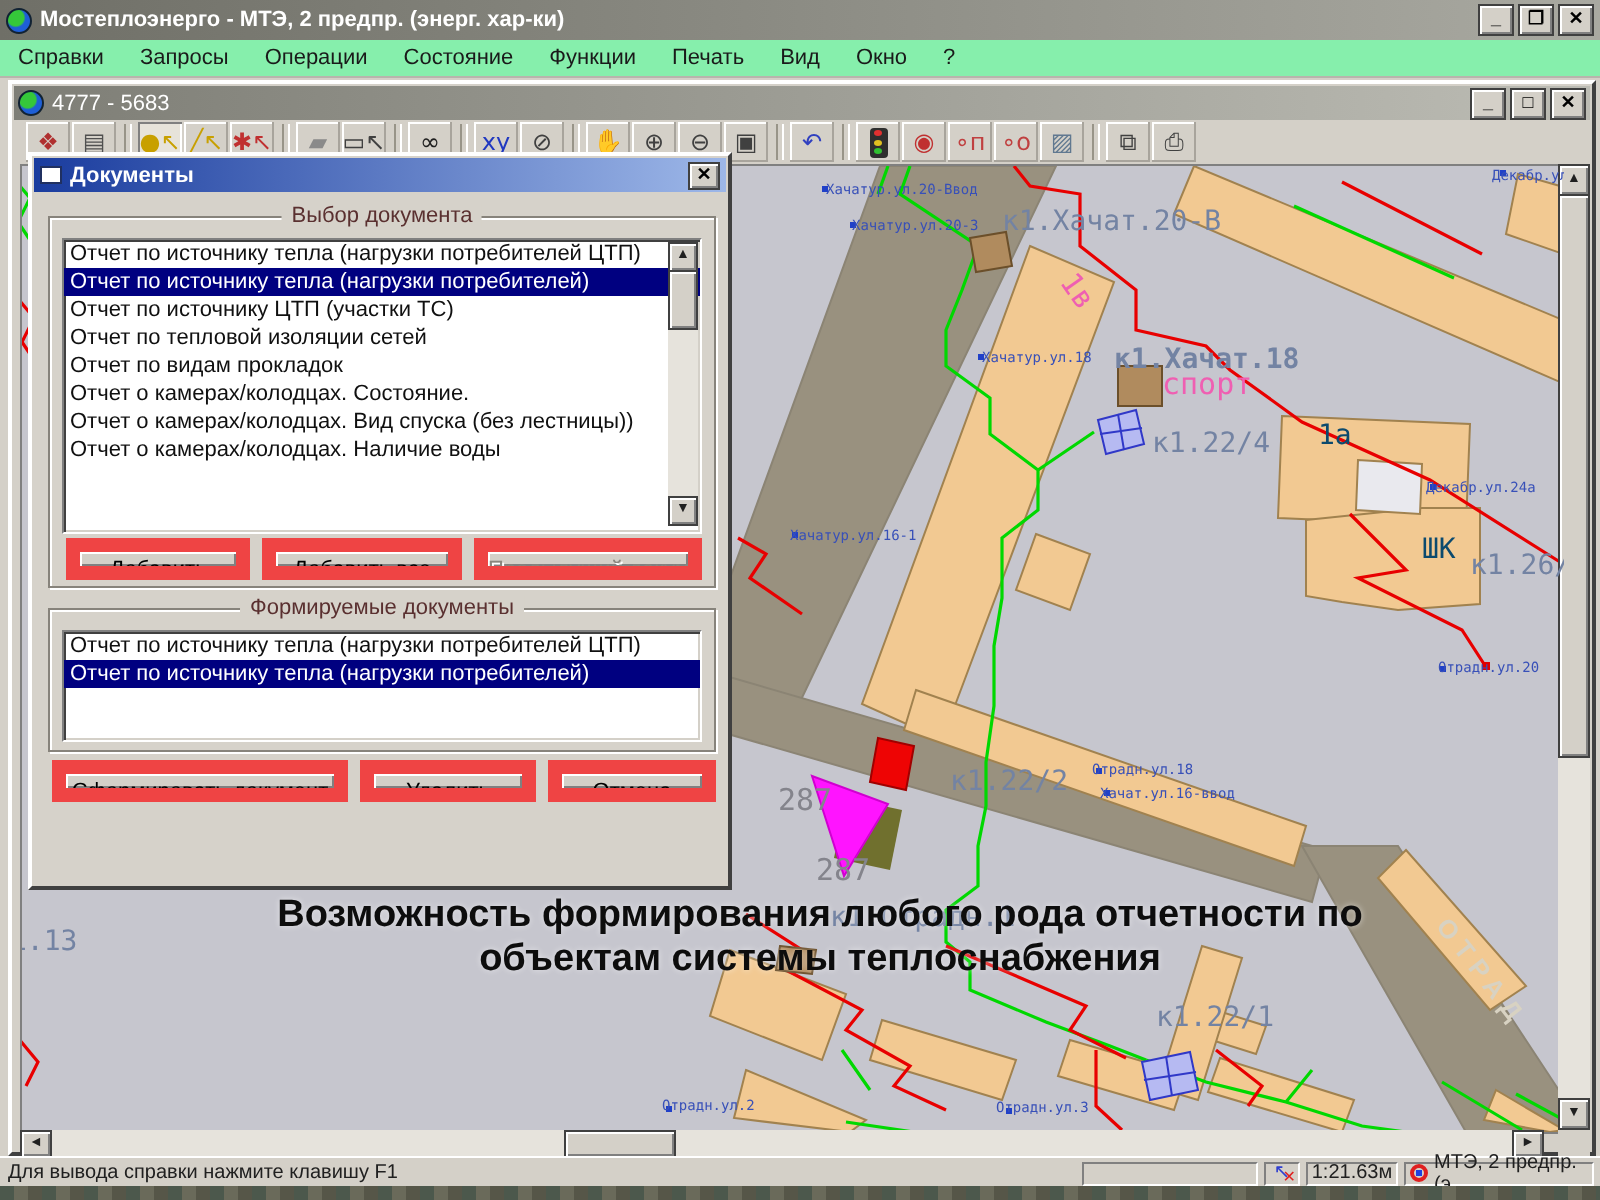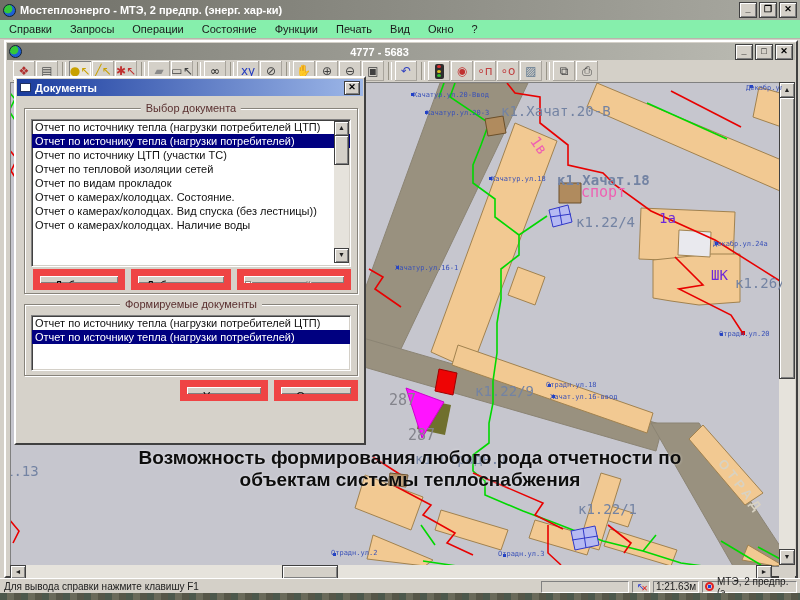--- a/index.html
+++ b/index.html
@@ -16,42 +16,42 @@
     box-shadow:inset 1px 1px 0 #fff,inset -1px -1px 0 #808080;font-size:9px;line-height:12px;
     text-align:center;font-weight:bold;color:#000;flex:0 0 16px;}
   .menubar{position:absolute;left:0;top:20px;width:800px;height:18px;background:#86efac;
     display:flex;align-items:center;border-bottom:1px solid #b8b4ac;}
   .menu-item{padding:2px 9px;color:#1a1a1a;}
   
   .child{position:absolute;left:4px;top:40px;width:794px;height:538px;background:#d4d0c8;
     border:2px solid;border-color:#fff #404040 #404040 #fff;box-sizing:border-box;}
   .child-titlebar{position:absolute;left:1px;top:1px;right:1px;height:17px;
     background:linear-gradient(90deg,#7e7e76,#bcbcb4);display:flex;align-items:center;padding:0 2px;}
-  .child-titlebar .title{color:#fff;font-weight:bold;font-size:11px;margin-left:4px;flex:1;text-align:center;}
+  .child-titlebar .title{color:#fff;font-weight:normal;font-size:11px;margin-left:4px;flex:1;}
   .toolbar{position:absolute;left:1px;top:18px;right:1px;height:22px;display:flex;align-items:center;
     padding-left:6px;background:#d4d0c8;}
   .tb-btn{width:22px;height:20px;display:flex;align-items:center;justify-content:center;
     box-shadow:inset -1px -1px 0 #a8a49c,inset 1px 1px 0 #fff;margin-right:1px;background:#d4d0c8;}
   .tb-btn .glyph{font-size:12px;line-height:1;font-family:"DejaVu Sans",sans-serif;}
   .tb-btn.pressed{background:#e7e3da;box-shadow:inset 1px 1px 0 #808080,inset -1px -1px 0 #fff;}
   .tb-sep{width:2px;height:18px;margin:0 3px;border-left:1px solid #989488;border-right:1px solid #fff;}
   .tl{width:9px;height:15px;background:#2e2e2e;border-radius:2px;display:flex;flex-direction:column;
     align-items:center;justify-content:space-evenly;}
   .tl i{width:4px;height:3px;border-radius:50%;}
   .tl .r{background:#e03030}.tl .y{background:#e0c020}.tl .g{background:#30c030}
   
   .map{position:absolute;left:4px;top:40px;width:771px;height:483px;background:#c6c6ce;overflow:hidden;
     border:1px solid #808080;box-sizing:content-box;}
   .map svg{position:absolute;left:0;top:0;}
   .ml{position:absolute;font-family:"DejaVu Sans Mono",monospace;white-space:nowrap;transform-origin:0 0;z-index:5;}
   .ml.big{font-size:14px;color:#7383a3;}
   .ml.gray{font-size:15px;color:#84848c;}
   .ml.sm{font-size:7px;color:#3850b8;}
   .ml.pink{font-size:15px;color:#ef5fb2;}
-  .ml.red-big{font-size:14px;color:#6d28d9;}
+  .ml.red-big{font-size:14px;color:#0c4a6e;}
   .ml.road{font-size:13px;font-family:"Liberation Sans",sans-serif;font-weight:bold;color:#d8d2c2;letter-spacing:4px;}
   
   .vscroll{position:absolute;right:1px;top:40px;width:16px;height:483px;background:#e6e3dc;}
   .hscroll{position:absolute;left:4px;top:523px;width:762px;height:14px;background:#e6e3dc;}
   .sbtn{position:absolute;background:#d4d0c8;border:1px solid #404040;
     box-shadow:inset 1px 1px 0 #fff,inset -1px -1px 0 #808080;font-size:7px;text-align:center;color:#202020;}
   .thumb{position:absolute;background:#d4d0c8;border:1px solid #404040;
     box-shadow:inset 1px 1px 0 #fff,inset -1px -1px 0 #808080;}
   .corner{position:absolute;right:1px;top:523px;width:16px;height:14px;background:#d4d0c8;}
   
@@ -309,21 +309,21 @@
         <span class="ml pink" style="left: 570px; top: 100px;">спорт</span>
         <span class="ml big" style="left: 565px; top: 131px;">к1.22/4</span>
         <span class="ml red-big" style="left: 648px; top: 127px;">1а</span>
         <span class="ml pink" style="left: 530px; top: 50px; transform: rotate(55deg);">1в</span>
         <span class="ml sm" style="left: 702px; top: 157px;">Декабр.ул.24а</span>
         <span class="ml sm" style="left: 735px; top: 1px;">Декабр.ул.2а</span>
         <span class="ml sm" style="left: 384px; top: 181px;">Хачатур.ул.16-1</span>
         <span class="ml red-big" style="left: 700px; top: 184px;">ШК</span>
         <span class="ml big" style="left: 724px; top: 192px;">к1.26/</span>
         <span class="ml sm" style="left: 708px; top: 247px;">Отрадн.ул.20</span>
-        <span class="ml big" style="left: 464px; top: 300px;">к1.22/9</span>
+        <span class="ml big" style="left: 464px; top: 300px;">к1.22/2</span>
         <span class="ml sm" style="left: 535px; top: 298px;">Отрадн.ул.18</span>
         <span class="ml sm" style="left: 539px; top: 310px;">Хачат.ул.16-ввод</span>
         <span class="ml gray" style="left: 378px; top: 308px;">287</span>
         <span class="ml gray" style="left: 397px; top: 343px;">287</span>
         <span class="ml big" style="left: 404px; top: 368px;">к1.Отрадн.1</span>
         <span class="ml big" style="left: 567px; top: 418px;">к1.22/1</span>
         <span class="ml sm" style="left: 487px; top: 467px;">Отрадн.ул.3</span>
         <span class="ml road" style="left: 716px; top: 373px; transform: rotate(52deg);">ОТРАД</span>
         <span class="ml big" style="left: -6px; top: 380px;">1.13</span>
         <span class="ml sm" style="left: 320px; top: 466px;">Отрадн.ул.2</span>
@@ -373,20 +373,21 @@
     </div>
 
     <div class="groupbox" style="left:8px;top:226px;width:332px;height:70px;">
       <span class="glabel">Формируемые документы</span>
       <div class="listbox" style="left:6px;top:10px;width:318px;height:54px;">
           <div class="lb-row">Отчет по источнику тепла (нагрузки потребителей ЦТП)</div>
           <div class="lb-row sel">Отчет по источнику тепла (нагрузки потребителей)</div>
         </div>
     </div>
 
+    <div class="btn" style="left:10px;top:302px;width:148px;">Сформировать документ</div>
     <div class="btn" style="left:164px;top:302px;width:88px;">Удалить</div>
     <div class="btn" style="left:258px;top:302px;width:84px;">Отмена</div>
   </div>
 
   <div class="caption">
     <div>Возможность формирования любого рода отчетности по</div>
     <div>объектам системы теплоснабжения</div>
   </div>
 
   <div class="statusbar">

